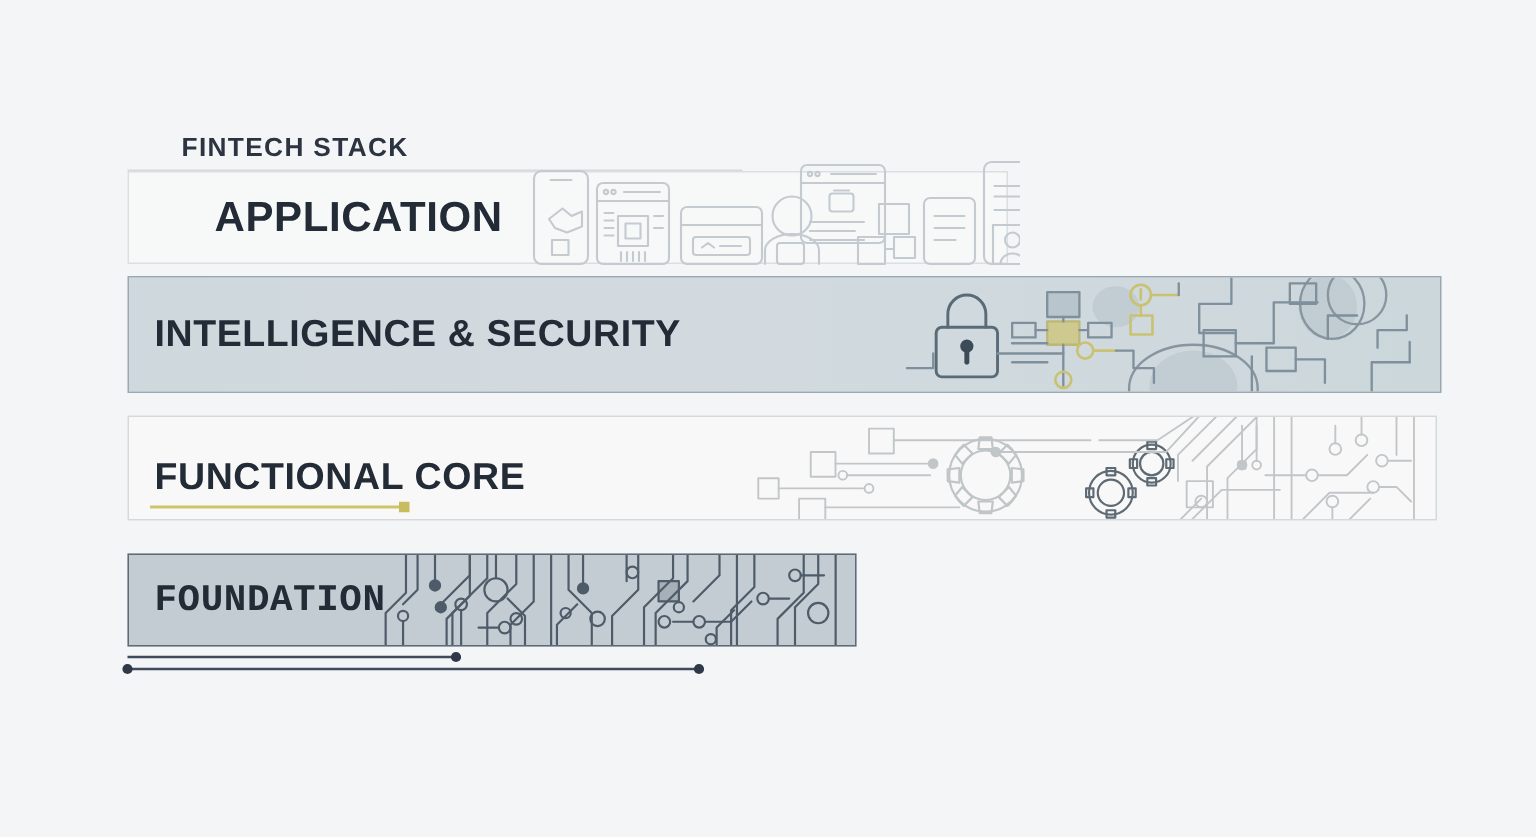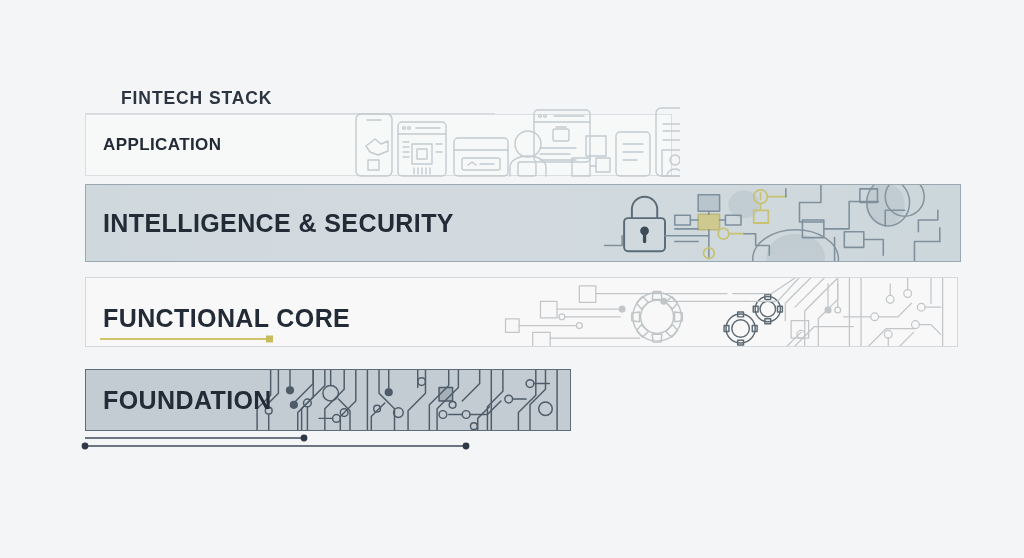--- a/index.html
+++ b/index.html
@@ -72,21 +72,21 @@
 
   
   #bar-application {
     left: 85px;
     top: 114px;
     width: 587px;
     height: 62px;
     background: #f7f8f8;
     border: 1px solid #dcdfe2;
   }
-  #bar-application .label { font-size: 17px; top: 50%; }
+  #bar-application .label { font-size: 28px; top: 50%; margin-left: 40px; }
 
   
   #app-icons {
     position: absolute;
     left: 350px;
     top: 100px;
     width: 330px;
     height: 80px;
     z-index: 4;
   }
@@ -122,20 +122,21 @@
   }
 
   
   #bar-foundation {
     left: 85px;
     top: 369px;
     width: 486px;
     height: 62px;
     background: #c3ccd3;
     border: 1px solid #5d6a77;
+    font-family: Liberation Mono, monospace;
   }
   #bar-foundation .label { font-size: 25px; }
 
   
   #bottom-rules {
     position: absolute;
     left: 80px;
     top: 432px;
     width: 400px;
     height: 22px;

